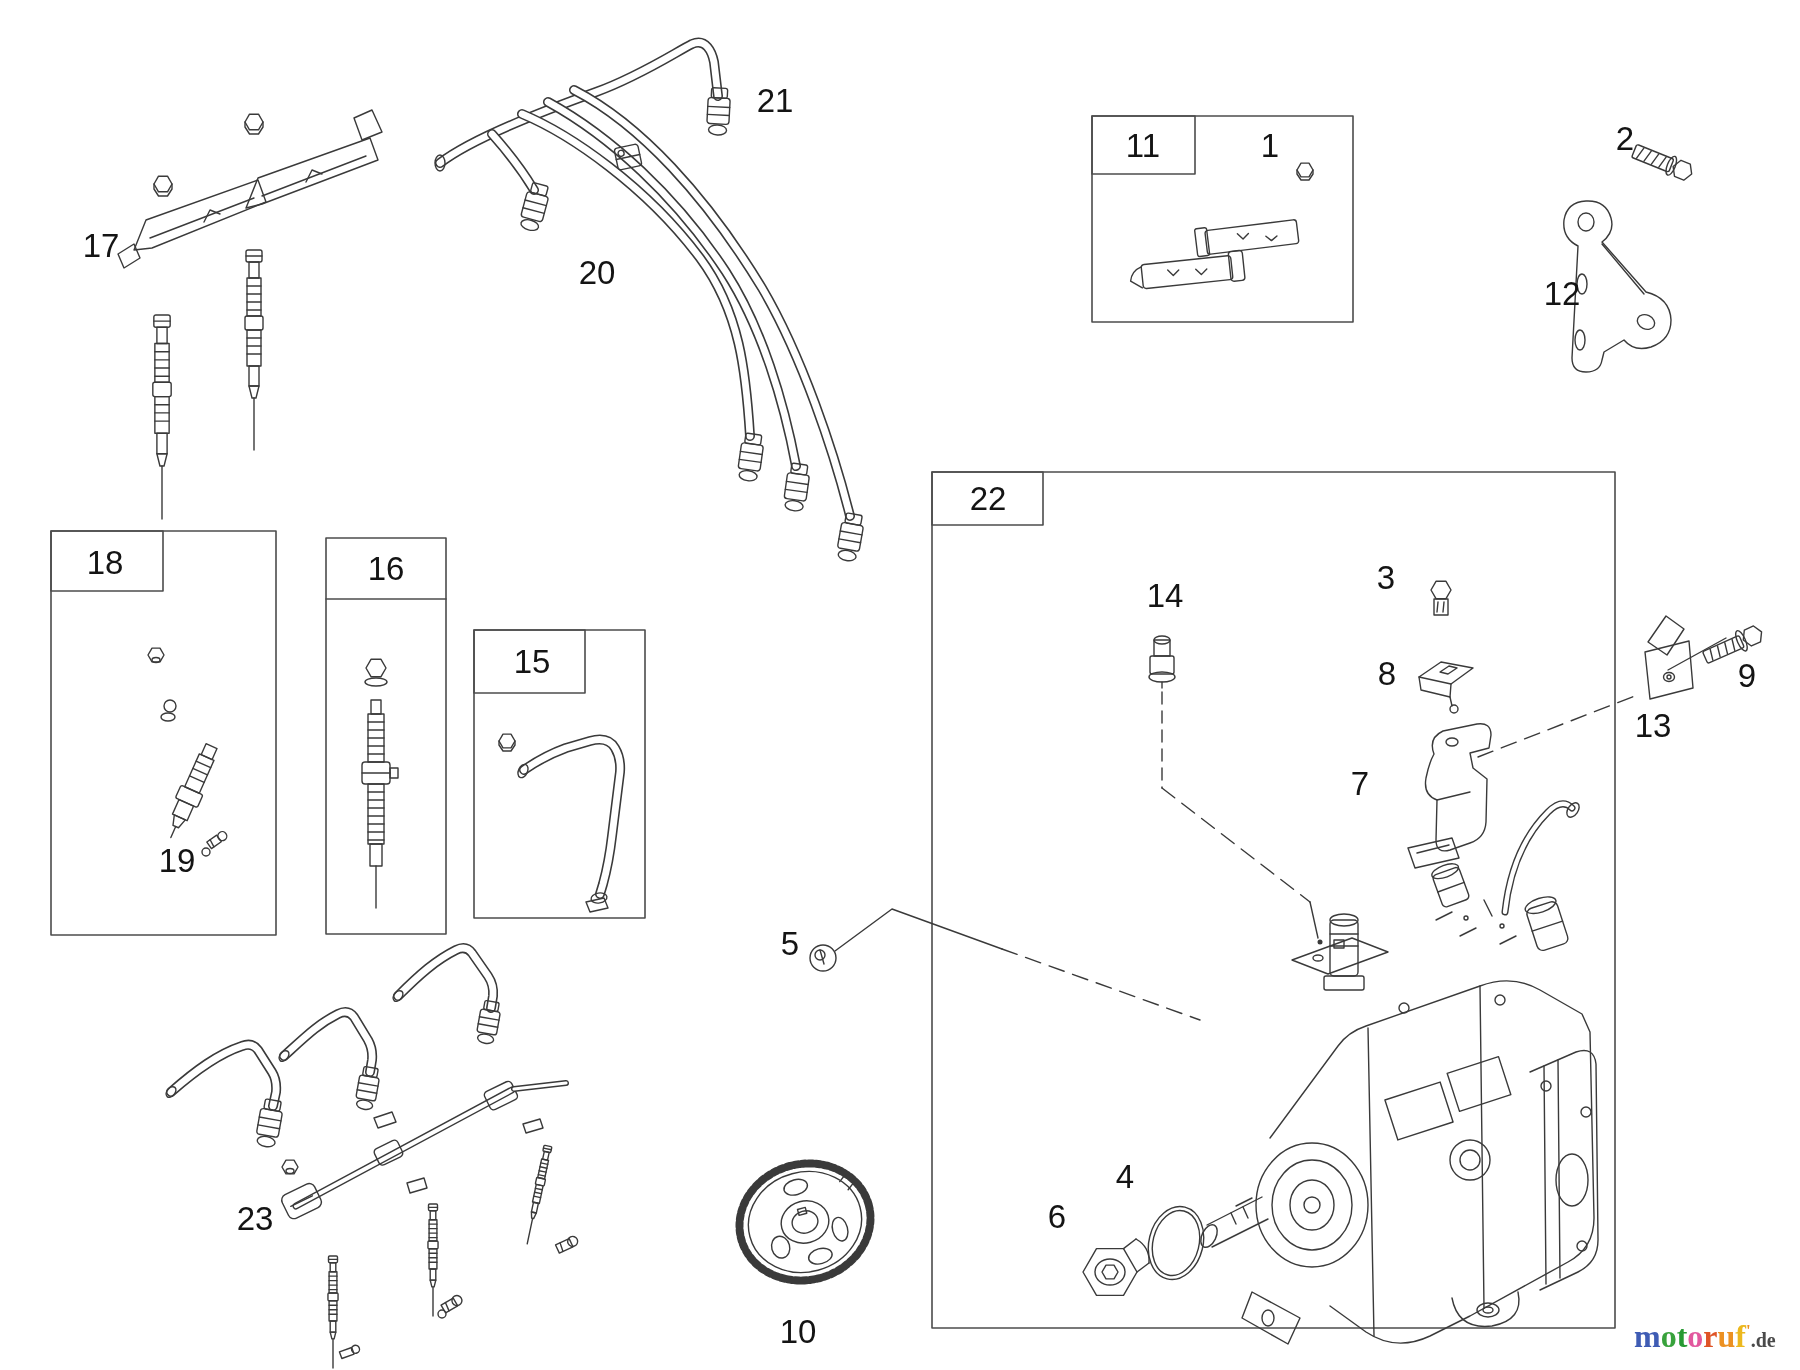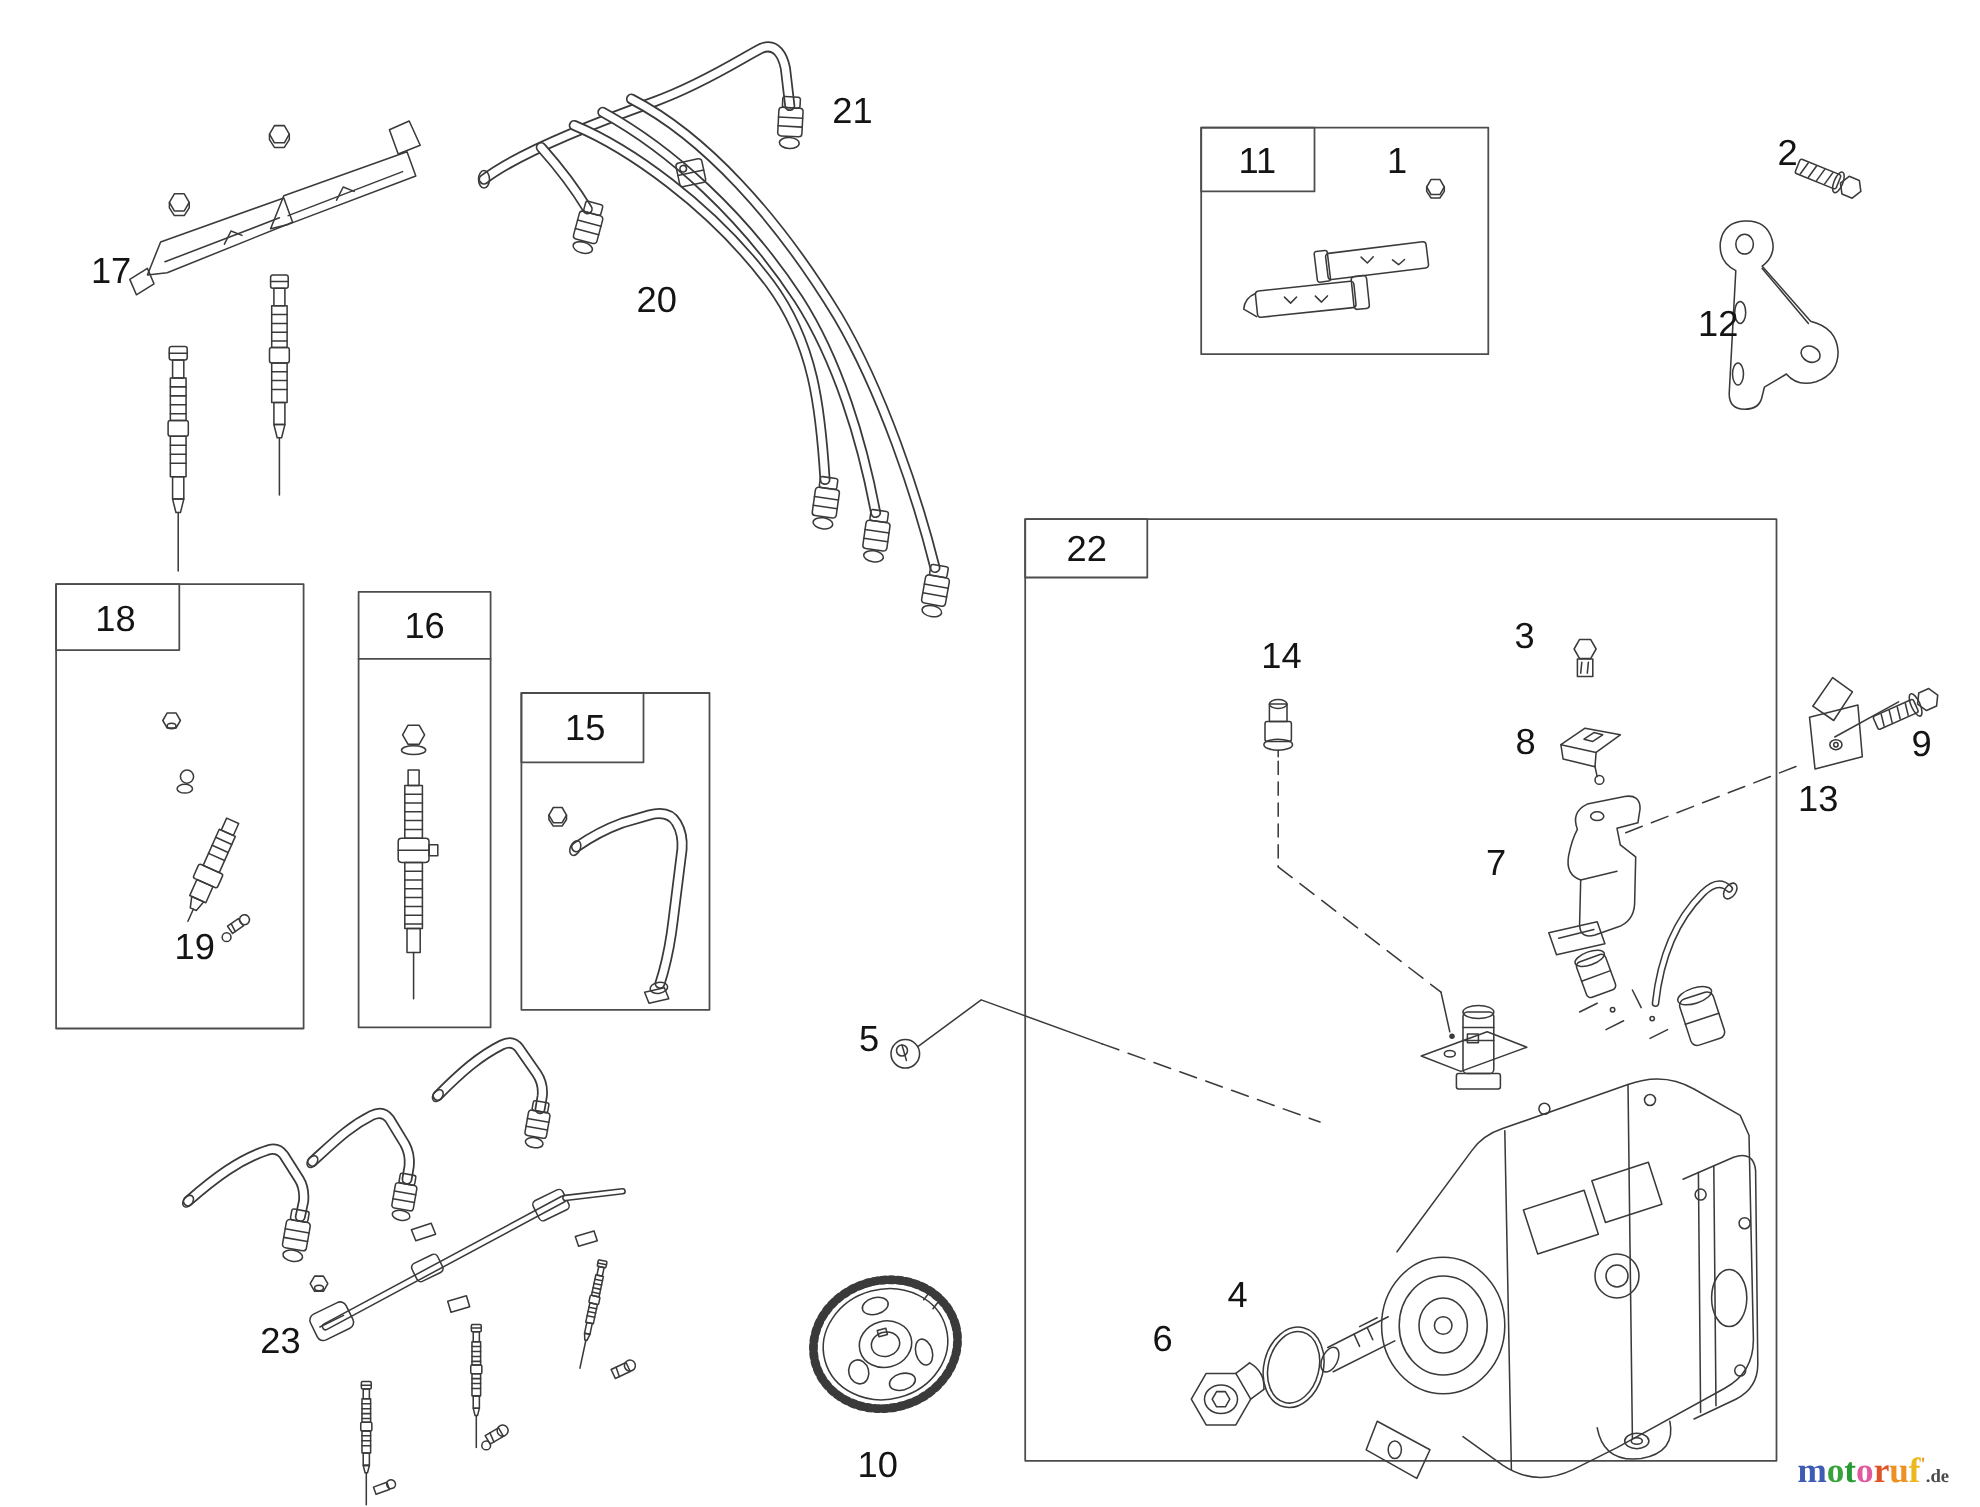--- a/index.html
+++ b/index.html
@@ -13,21 +13,21 @@
   .to{stroke-width:10;} .ti{stroke:#ffffff;stroke-width:6.8;}
   .to2{stroke-width:7;} .ti2{stroke:#ffffff;stroke-width:4.2;}
   .to3{stroke-width:6;} .ti3{stroke:#ffffff;stroke-width:3.2;}
   .teeth{stroke-width:8;stroke-dasharray:4 3.4;}
   .dash1{stroke-dasharray:12 7;} .dash2{stroke-dasharray:16 9;}
   .dot{fill:#3a3a3a;stroke:none;}
   .logo{position:absolute;left:1634px;top:1320px;line-height:1;
         font-family:"Liberation Serif",serif;font-weight:bold;font-size:32px;white-space:nowrap;}
   .logo .letters{display:inline;}
   .logo-tick{font-size:17px;vertical-align:11px;}
-  .logo-de{font-size:17px;}
+  .logo-de{font-size:20px;}
 </style>
 </head>
 <body>
 
 <div class="page">
 <svg id="diagram" width="1800" height="1370" viewBox="0 0 1800 1370">
 
   <defs>
     <g id="gp">
       <rect x="-8" y="0" width="16" height="12" rx="2"></rect>

